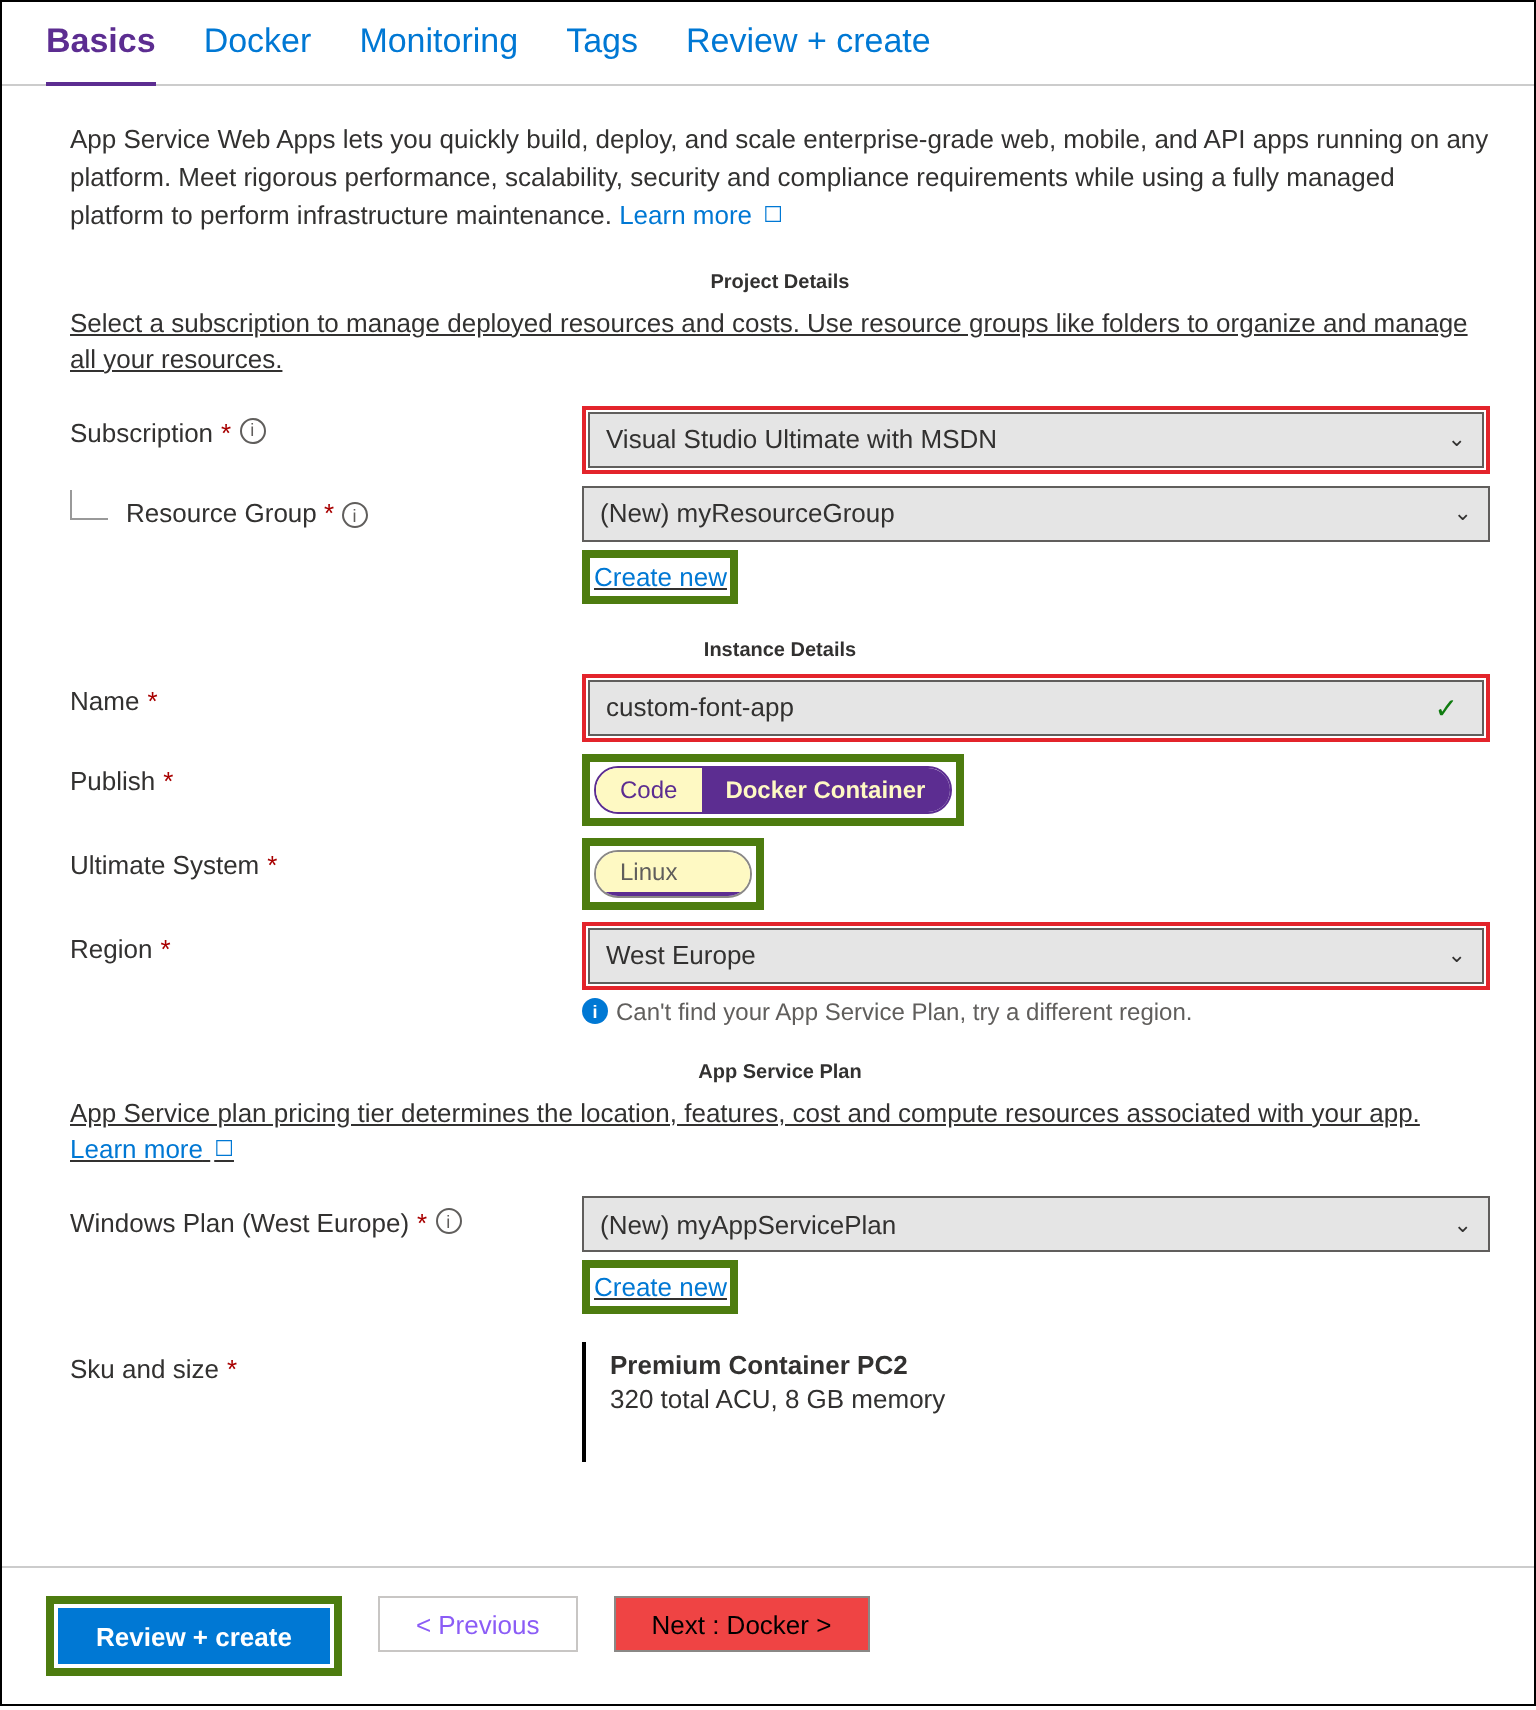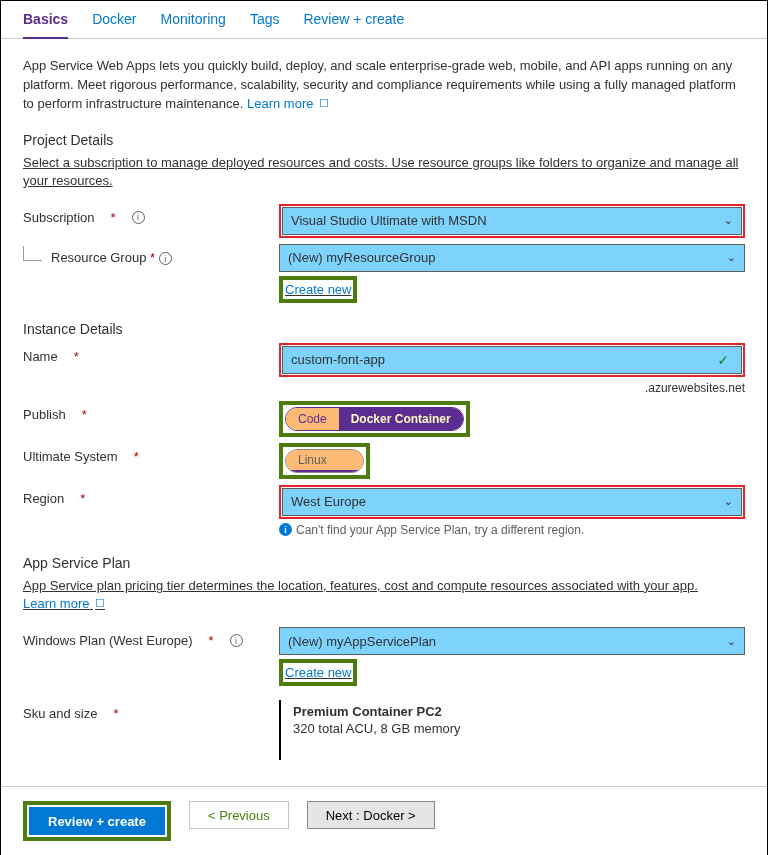--- a/index.html
+++ b/index.html
@@ -20,56 +20,56 @@
   }
   .tabs {
     display: flex;
     gap: 24px;
     padding: 10px 22px 0 22px;
     border-bottom: 1px solid #ccc;
   }
   .tab {
     color: #0078d4;
     padding-bottom: 10px;
-    font-size: 14px;
+    font-size: 17px;
     cursor: pointer;
   }
   .tab.active {
     color: #5c2d91;
     font-weight: 600;
     border-bottom: 2px solid #5c2d91;
     margin-bottom: -1px;
   }
   .content {
-    padding: 8px 22px 20px 22px;
+    padding: 8px 22px 20px 34px;
     flex: 1;
   }
   .intro {
     line-height: 1.45;
     margin: 10px 0 18px 0;
   }
   .link { color: #0078d4; cursor: pointer; }
   .ext-icon { font-size: 11px; vertical-align: 1px; margin-left: 2px; }
   h3.section {
-    font-size: 14px;
-    font-weight: 400;
+    font-size: 10px;
+    font-weight: 700;
     margin: 18px 0 6px 0;
+    text-align: center;
   }
   .desc { margin: 4px 0 14px 0; line-height: 1.4; text-decoration: underline; }
   .row {
     display: flex;
     align-items: flex-start;
     margin: 6px 0;
   }
   .label-col {
     width: 256px;
     padding-top: 6px;
     display: flex;
-    align-items: center;
-    gap: 16px;
+    gap: 4px;
   }
   .req { color: #a80000; }
   .info-icon {
     display: inline-flex;
     width: 13px; height: 13px;
     border: 1px solid #605e5c;
     border-radius: 50%;
     font-size: 9px;
     align-items: center;
     justify-content: center;
@@ -85,21 +85,21 @@
     position: absolute;
     left: -28px; top: -4px;
     width: 18px; height: 14px;
     border-left: 1px solid #999;
     border-bottom: 1px solid #999;
   }
   .select, .textfield {
     width: 100%;
     height: 28px;
     border: 1px solid #605e5c;
-    background: #7dd3fc;
+    background: #e5e5e5;
     padding: 0 8px;
     font-size: 13px;
     color: #323130;
     display: flex;
     align-items: center;
     justify-content: space-between;
   }
   .hl { border: 4px solid #4d7c0f; padding: 2px; display: inline-block; text-decoration: underline; }
   .hl-block { border: 2px solid #e3242b; padding: 1px; }
   .chev { font-size: 11px; color: #323130; }
@@ -111,21 +111,21 @@
     border: 1px solid #5c2d91;
     border-radius: 13px;
     overflow: hidden;
     height: 24px;
   }
   .pill-group.gray { border-color: #8a8886; flex-direction: column; }
   .pill {
     padding: 3px 12px;
     font-size: 12px;
     cursor: pointer;
-    background: #fdba74;
+    background: #fef9c3;
     color: #5c2d91;
     display: flex;
     align-items: center;
   }
   .pill.gray { color: #605e5c; }
   .pill.active { background: #5c2d91; color: #fef9c3; font-weight: 600; }
   .hint { font-size: 12px; color: #605e5c; margin-top: 4px; display: flex; align-items: center; gap: 4px; }
   .hint .i {
     display: inline-flex;
     width: 13px; height: 13px;
@@ -148,32 +148,32 @@
     padding: 14px 22px;
     display: flex;
     gap: 18px;
   }
   .btn {
     height: 28px;
     padding: 0 18px;
     font-size: 13px;
     cursor: pointer;
     border: 1px solid #8a8886;
-    background: #e5e5e5;
+    background: #ef4444;
     display: inline-flex;
     align-items: center;
   }
   .btn.primary {
     background: #0078d4;
     border-color: #0078d4;
     color: #fff;
     font-weight: 600;
   }
   .btn.disabled {
-    color: #4d7c0f;
+    color: #8b5cf6;
     background: #fff;
     border-color: #c8c6c4;
     cursor: not-allowed;
   }
 </style>
 </head>
 <body>
 
 <div class="outer">
   <div class="tabs">
@@ -232,21 +232,20 @@
         <span>Name</span>
         <span class="req">*</span>
       </div>
       <div class="field-col">
         <div class="hl-block">
           <div class="textfield">
             <span>custom-font-app</span>
             <span class="check">✓</span>
           </div>
         </div>
-        <div class="suffix">.azurewebsites.net</div>
       </div>
     </div>
 
     <div class="row">
       <div class="label-col">
         <span>Publish</span>
         <span class="req">*</span>
       </div>
       <div class="field-col">
         <span class="hl">

